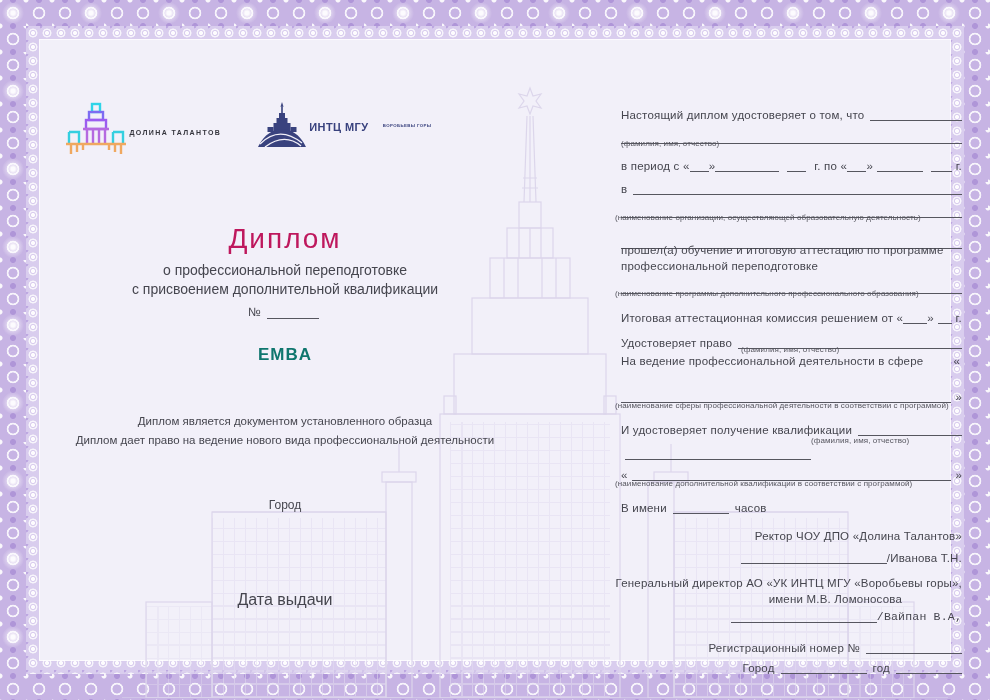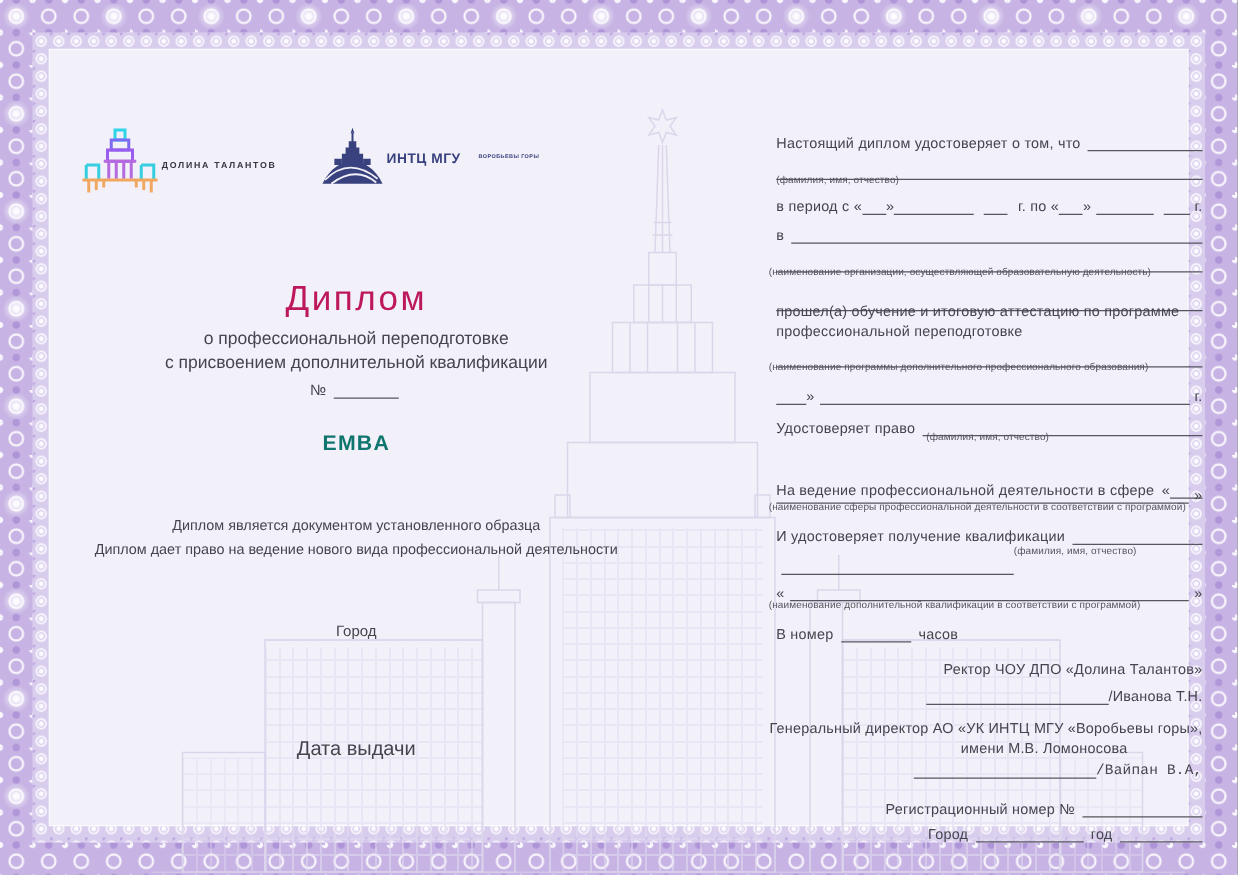--- a/index.html
+++ b/index.html
@@ -196,33 +196,34 @@
         <span class="bl grow"></span>
       </div>
       <div class="lbl abs" style="top:204px;left:0;">прошел(а) обучение и итоговую аттестацию по  программе</div>
       <div class="lbl abs" style="top:220px;left:0;">профессиональной переподготовке</div>
       <div class="row" style="top:241px;">
         <span class="bl grow"></span>
       </div>
       <div class="cap abs" style="top:249px;left:-6px;right:-6px;">(наименование программы дополнительного профессионального образования)</div>
 
       <div class="row" style="top:271px;">
+        <span class="lbl">Итоговая аттестационная комиссия решением от «</span>
         <span class="bl" style="width:24px;"></span>
         <span class="lbl">»</span>
         <span class="bl ml4 grow"></span>
         <span class="lbl ml4">г.</span>
       </div>
 
       <div class="row" style="top:296px;">
         <span class="lbl">Удостоверяет право</span>
         <span class="bl grow ml6"></span>
       </div>
       <div class="cap abs" style="top:305px;left:120px;right:0;">(фамилия, имя, отчество)</div>
 
-      <div class="row" style="top:346px;">
+      <div class="row" style="top:314px;gap:24px;">
         <span class="lbl">На ведение профессиональной деятельности в сфере</span>
         <span class="lbl ml6">«</span>
         <span class="bl grow"></span>
       </div>
       <div class="row" style="top:350px;">
         <span class="bl grow"></span>
         <span class="lbl ml4">»</span>
       </div>
       <div class="cap abs" style="top:361px;left:-6px;right:-6px;">(наименование сферы профессиональной деятельности в соответствии с программой)</div>
 
@@ -235,21 +236,21 @@
         <span class="bl" style="width:186px;margin-left:4px;"></span>
       </div>
       <div class="row" style="top:428px;">
         <span class="lbl">«</span>
         <span class="bl grow ml4 mr4"></span>
         <span class="lbl">»</span>
       </div>
       <div class="cap abs" style="top:439px;left:-6px;right:-6px;">(наименование дополнительной квалификации в соответствии с программой)</div>
 
       <div class="row" style="top:461px;">
-        <span class="lbl">В номер</span>
+        <span class="lbl">В имени</span>
         <span class="bl ml6" style="width:56px;"></span>
         <span class="lbl ml6">часов</span>
       </div>
 
       <div class="lbl abs rt" style="top:490px;left:0;right:0;">Ректор ЧОУ ДПО «Долина Талантов»</div>
       <div class="row" style="top:511px;justify-content:flex-end;">
         <span class="bl" style="width:146px;"></span>
         <span class="lbl">/Иванова Т.Н.</span>
       </div>
 

